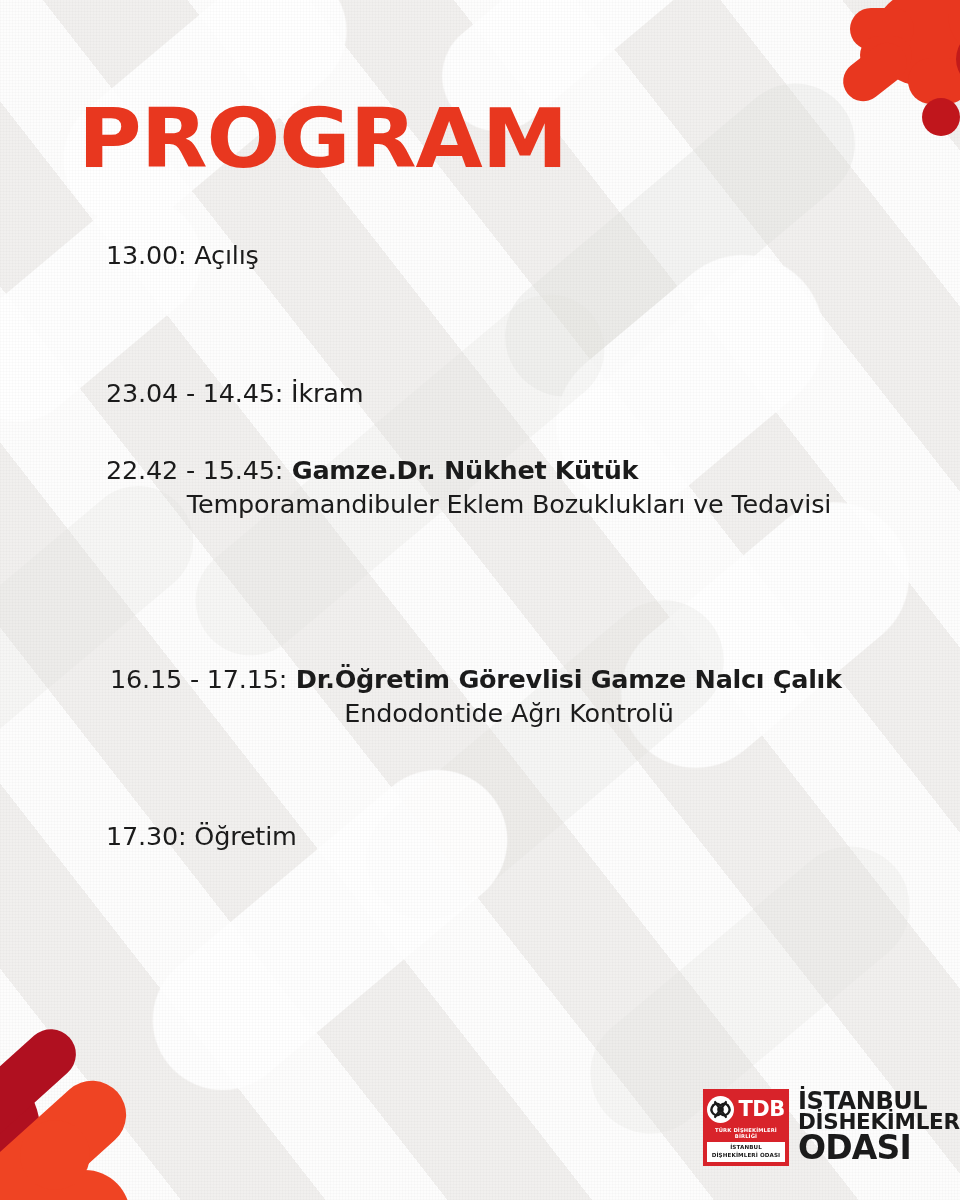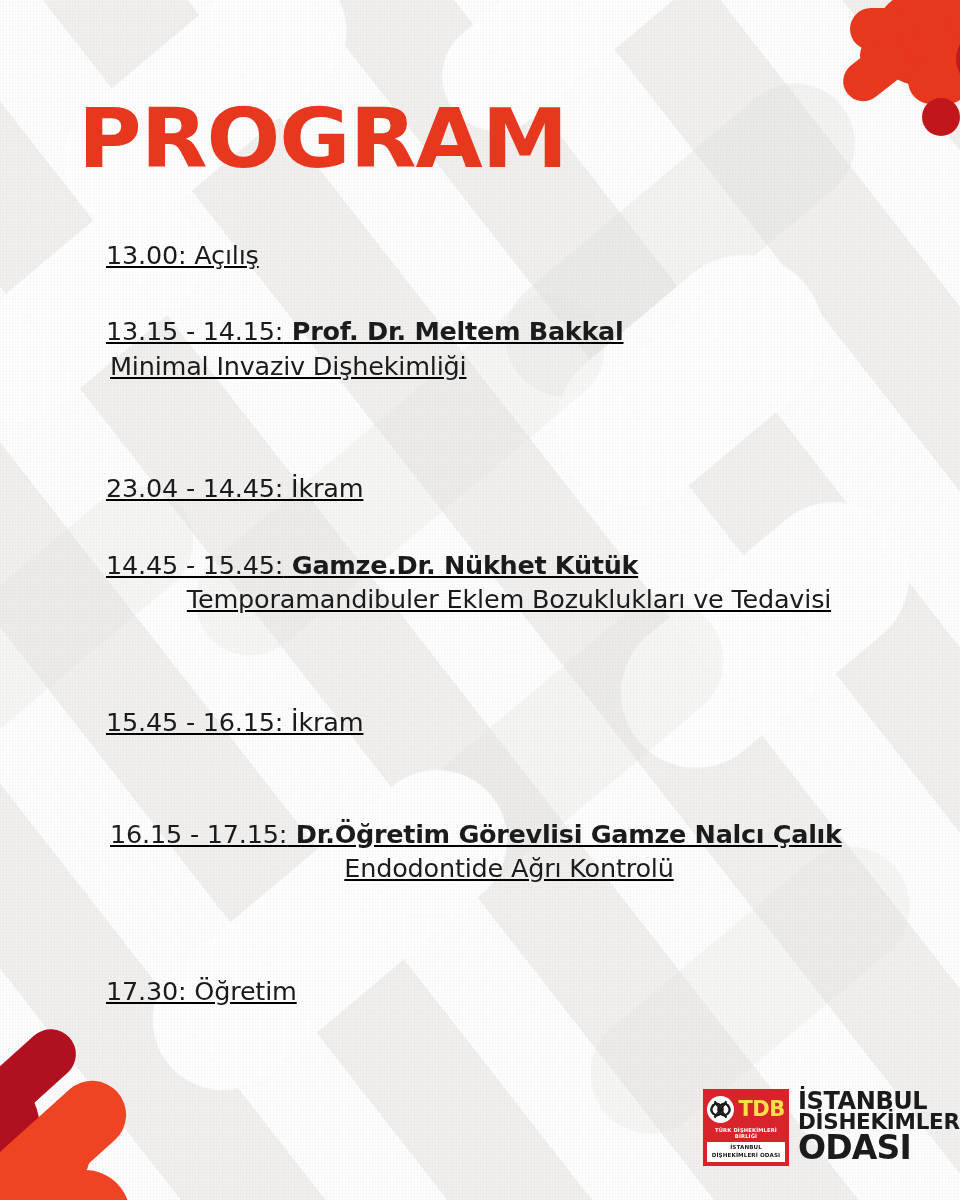--- a/index.html
+++ b/index.html
@@ -81,21 +81,21 @@
     font-family: "DejaVu Sans", sans-serif;
   }
 
   
   .program {
     position: absolute;
     left: 106px;
     top: 238px;
     width: 800px;
   }
-  .entry { margin-bottom: 26px; text-decoration: underline; }
+  .entry { margin-bottom: 26px; }
   .entry-line {
     font-size: 25.5px;
     line-height: 1.35;
     color: #1b1b1b;
     white-space: nowrap;
     font-family: "DejaVu Sans", sans-serif;
     font-weight: 400;
     letter-spacing: -0.2px;
   }
   .entry-line .who {
@@ -142,21 +142,21 @@
   }
   .tdb-knot {
     width: 27px;
     height: 27px;
     border-radius: 50%;
     background: #ffffff;
     position: relative;
     flex: none;
   }
   .tdb-letters {
-    color: #fde047;
+    color: #ffffff;
     font-weight: 800;
     font-size: 21px;
     letter-spacing: -0.5px;
     font-family: "DejaVu Sans", sans-serif;
     line-height: 1;
   }
   .logo-mark-caption {
     color: #ffffff;
     font-size: 5.2px;
     font-weight: 700;
@@ -256,43 +256,36 @@
   <div class="title">PROGRAM</div>
 
   <div class="program">
 
     <div class="entry">
       <div class="entry-line">13.00: Açılış</div>
     </div>
 
     <div class="gap-sm"></div>
 
-    <div class="entry">
-      <div class="entry-line"><span>13.15 - 14.15:</span><span class="who">  Prof. Dr. Meltem Bakkal</span></div>
-      <div class="entry-sub indent-1">Minimal Invaziv Dişhekimliği</div>
-    </div>
 
     <div class="gap-lg"></div>
 
     <div class="entry">
       <div class="entry-line">23.04 - 14.45: İkram</div>
     </div>
 
     <div class="gap-sm"></div>
 
     <div class="entry">
-      <div class="entry-line"><span>14.45 - 15.45:</span><span class="who"> Gamze.Dr. Nükhet Kütük</span></div>
+      <div class="entry-line"><span>22.42 - 15.45:</span><span class="who"> Gamze.Dr. Nükhet Kütük</span></div>
       <div class="entry-sub indent-2">Temporamandibuler Eklem Bozuklukları ve Tedavisi</div>
     </div>
 
     <div class="gap-lg"></div>
 
-    <div class="entry">
-      <div class="entry-line">15.45 - 16.15: İkram</div>
-    </div>
 
     <div class="gap-md"></div>
 
     <div class="entry">
       <div class="entry-line indent-1"><span>16.15 - 17.15:</span><span class="who">  Dr.Öğretim Görevlisi Gamze Nalcı Çalık</span></div>
       <div class="entry-sub indent-2">Endodontide Ağrı Kontrolü</div>
     </div>
 
     <div class="gap-lg"></div>
 

